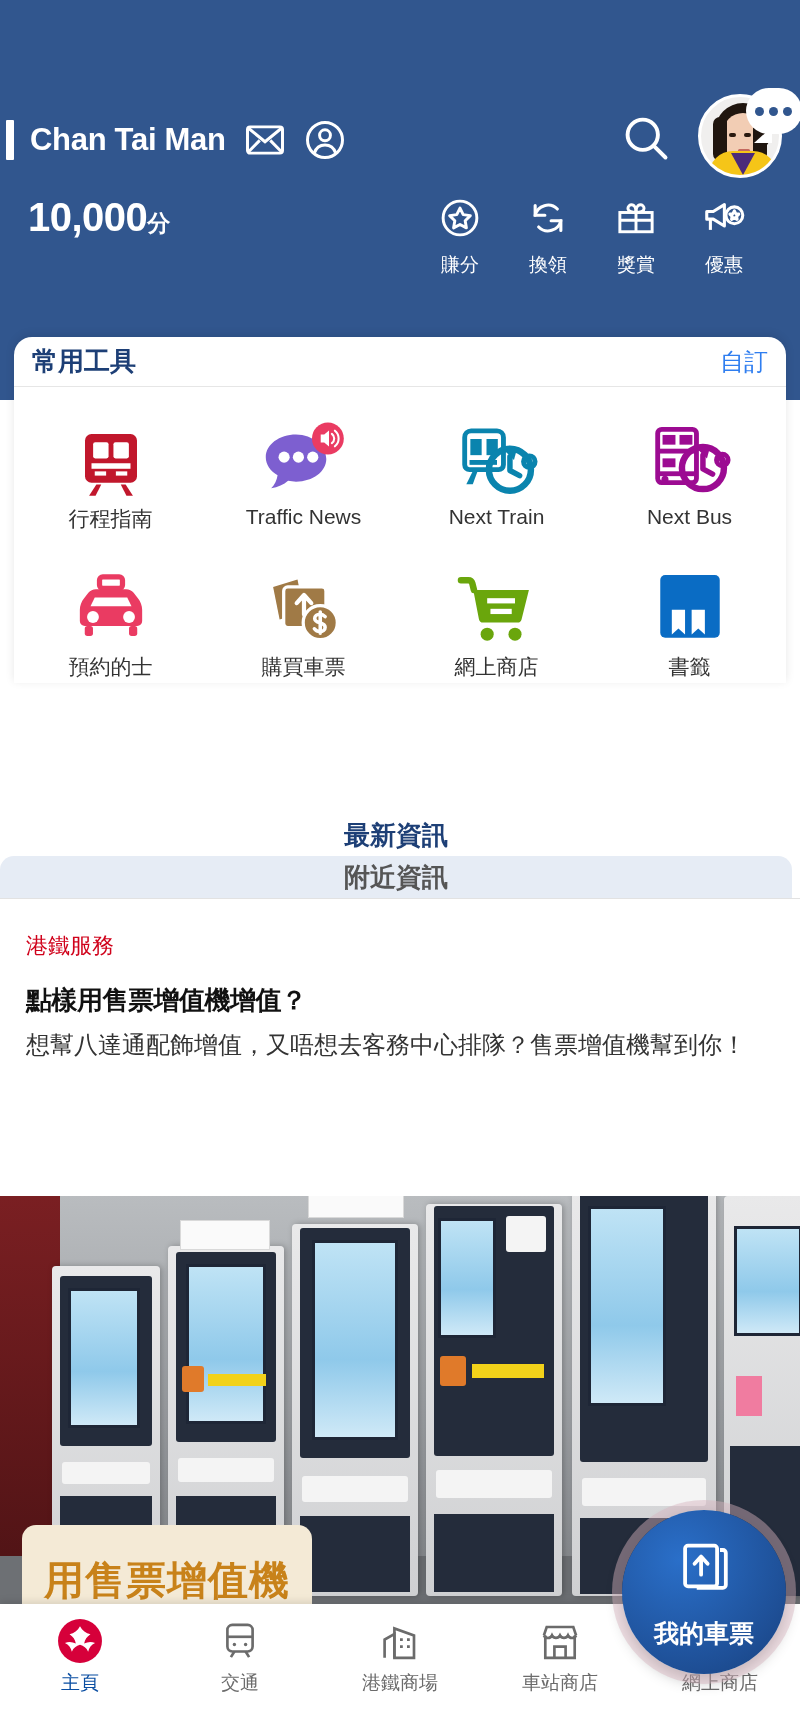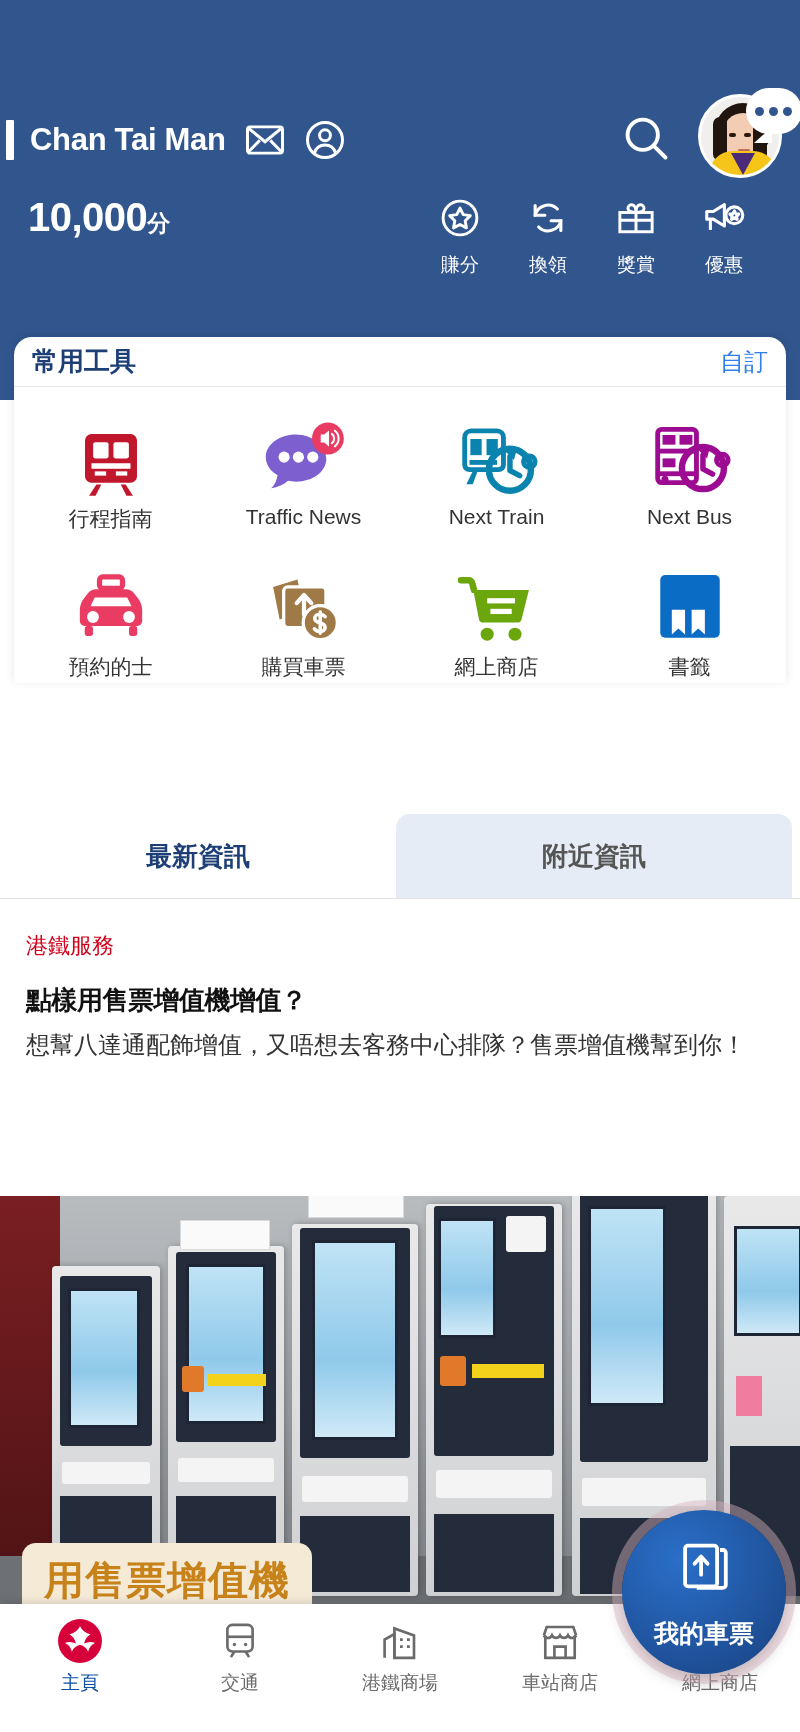--- a/index.html
+++ b/index.html
@@ -104,20 +104,21 @@
     display:flex; flex-direction:column; align-items:center; justify-content:flex-start;
     padding-top: 30px; height: 148px;
   }
   .tool-ico { height: 86px; display:flex; align-items:center; justify-content:center; position:relative; }
   .tool-label { font-size: 21px; color:#333; margin-top: 2px; }
 
   
   .tabs {
     position:absolute; top: 814px; left: 0; width: 792px; height: 84px;
     display:flex;
+    flex-direction:column;
   }
   .tab {
     flex: 1; display:flex; align-items:center; justify-content:center;
     font-size: 26px; font-weight: bold;
   }
   .tab.active { background:#fff; color:#1d3f76; border-radius: 14px 14px 0 0; }
   .tab.inactive { background:#e6ecf5; color:#555; border-radius: 14px 14px 0 0; }
 
   
   .news {
@@ -144,21 +145,21 @@
   .k-screen { position:absolute; background: linear-gradient(180deg,#bfe3f5 0%, #8fc9ea 60%, #cfe9f7 100%); border:3px solid #1e2636; }
   .k-dark { position:absolute; background:#242c3b; }
   .k-yellow { position:absolute; background:#f2d21a; }
   .k-orange { position:absolute; background:#e07a2a; }
   .k-white { position:absolute; background:#f4f4f4; }
   .k-paper { position:absolute; background:#fafafa; border:1px solid #d9d9d9; }
   .pink-card { position:absolute; background:#f07ca0; }
   .photo-caption {
     position:absolute; left: 22px; bottom: -6px;
     background:#f4ead6; border-radius: 14px;
-    padding: 10px 22px 14px 22px;
+    padding: 28px 22px 14px 22px;
   }
   .photo-caption span { font-size: 40px; font-weight: bold; color:#c8821a; letter-spacing:1px; }
 
   
   .bottom-nav {
     position:absolute; bottom: 0; left:0; width: 800px; height: 128px;
     background:#fff; box-shadow: 0 -2px 8px rgba(0,0,0,.12);
     display:flex; align-items:flex-start; padding-top: 14px;
   }
   .nav-item { flex:1; display:flex; flex-direction:column; align-items:center; }

